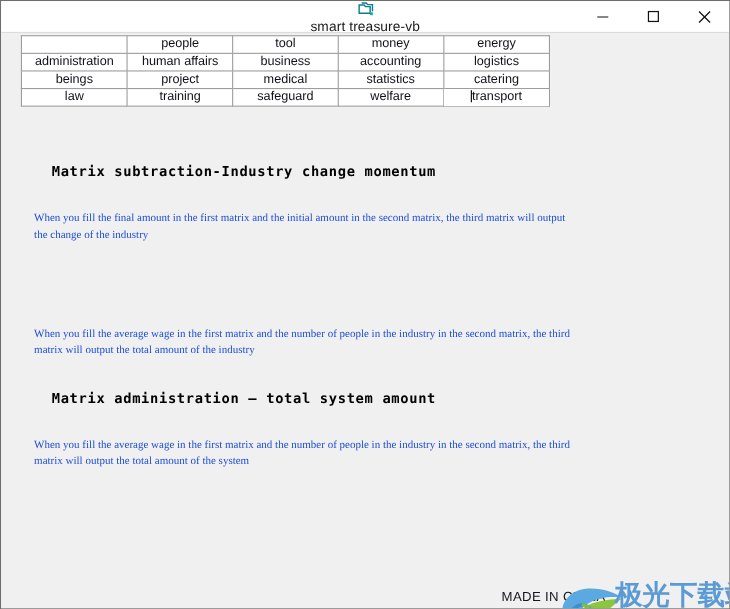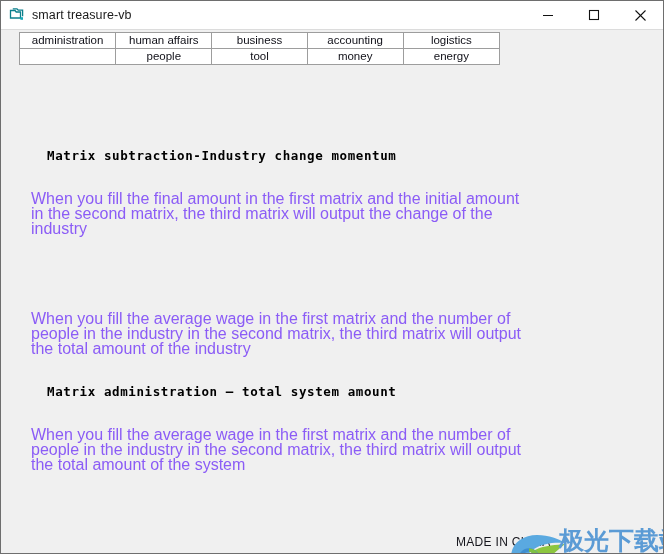--- a/index.html
+++ b/index.html
@@ -28,20 +28,21 @@
 
   
   .titlebar {
     height: 28px;
     min-height: 28px;
     background: #ffffff;
     display: flex;
     align-items: center;
     position: relative;
     border-bottom: 1px solid #dcdcdc;
+    flex-direction: column;
   }
   .title-icon {
     width: 16px;
     height: 16px;
     margin-left: 8px;
     margin-right: 7px;
     flex: 0 0 auto;
     display: block;
   }
   .title-text {
@@ -130,23 +131,23 @@
     font-family: "DejaVu Sans Mono", "Liberation Mono", monospace;
     font-weight: bold;
     font-size: 12.5px;
     color: #000000;
     letter-spacing: 0.6px;
     white-space: nowrap;
     line-height: 16px;
     padding-left: 16px;
   }
   .para {
-    font-family: Liberation Sans, sans-serif;
-    font-size: 16px;
-    color: #8b5cf6;
+    font-family: Liberation Serif, serif;
+    font-size: 10px;
+    color: #1d4ed8;
     line-height: 15px;
     width: 497px;
   }
 
   .sp-a { height: 27px; }
   .sp-b { height: 24px; }
   .sp-c { height: 28px; }
 
   
   .made-in {
@@ -228,32 +229,46 @@
       <table class="grid">
         <colgroup>
           <col class="c1">
             <col class="c2">
             <col class="c3">
             <col class="c4">
             <col class="c5">
         </colgroup>
         <tbody>
           <tr>
+            <td></td>
+            <td>people</td>
+            <td>tool</td>
+            <td>money</td>
+            <td>energy</td>
+          </tr>
+          <tr>
             <td>administration</td>
             <td>human affairs</td>
             <td>business</td>
             <td>accounting</td>
             <td>logistics</td>
           </tr>
           <tr>
-            <td></td>
-            <td>people</td>
-            <td>tool</td>
-            <td>money</td>
-            <td>energy</td>
+            <td>beings</td>
+            <td>project</td>
+            <td>medical</td>
+            <td>statistics</td>
+            <td>catering</td>
+          </tr>
+          <tr>
+            <td>law</td>
+            <td>training</td>
+            <td>safeguard</td>
+            <td>welfare</td>
+            <td class="has-caret"><span class="caret"></span><span>transport</span></td>
           </tr>
         </tbody>
       </table>
     </div>
 
     <div class="doc">
 
       <div class="section">
         <div class="heading">Matrix subtraction-Industry change momentum</div>
         <div class="sp-a"></div>

